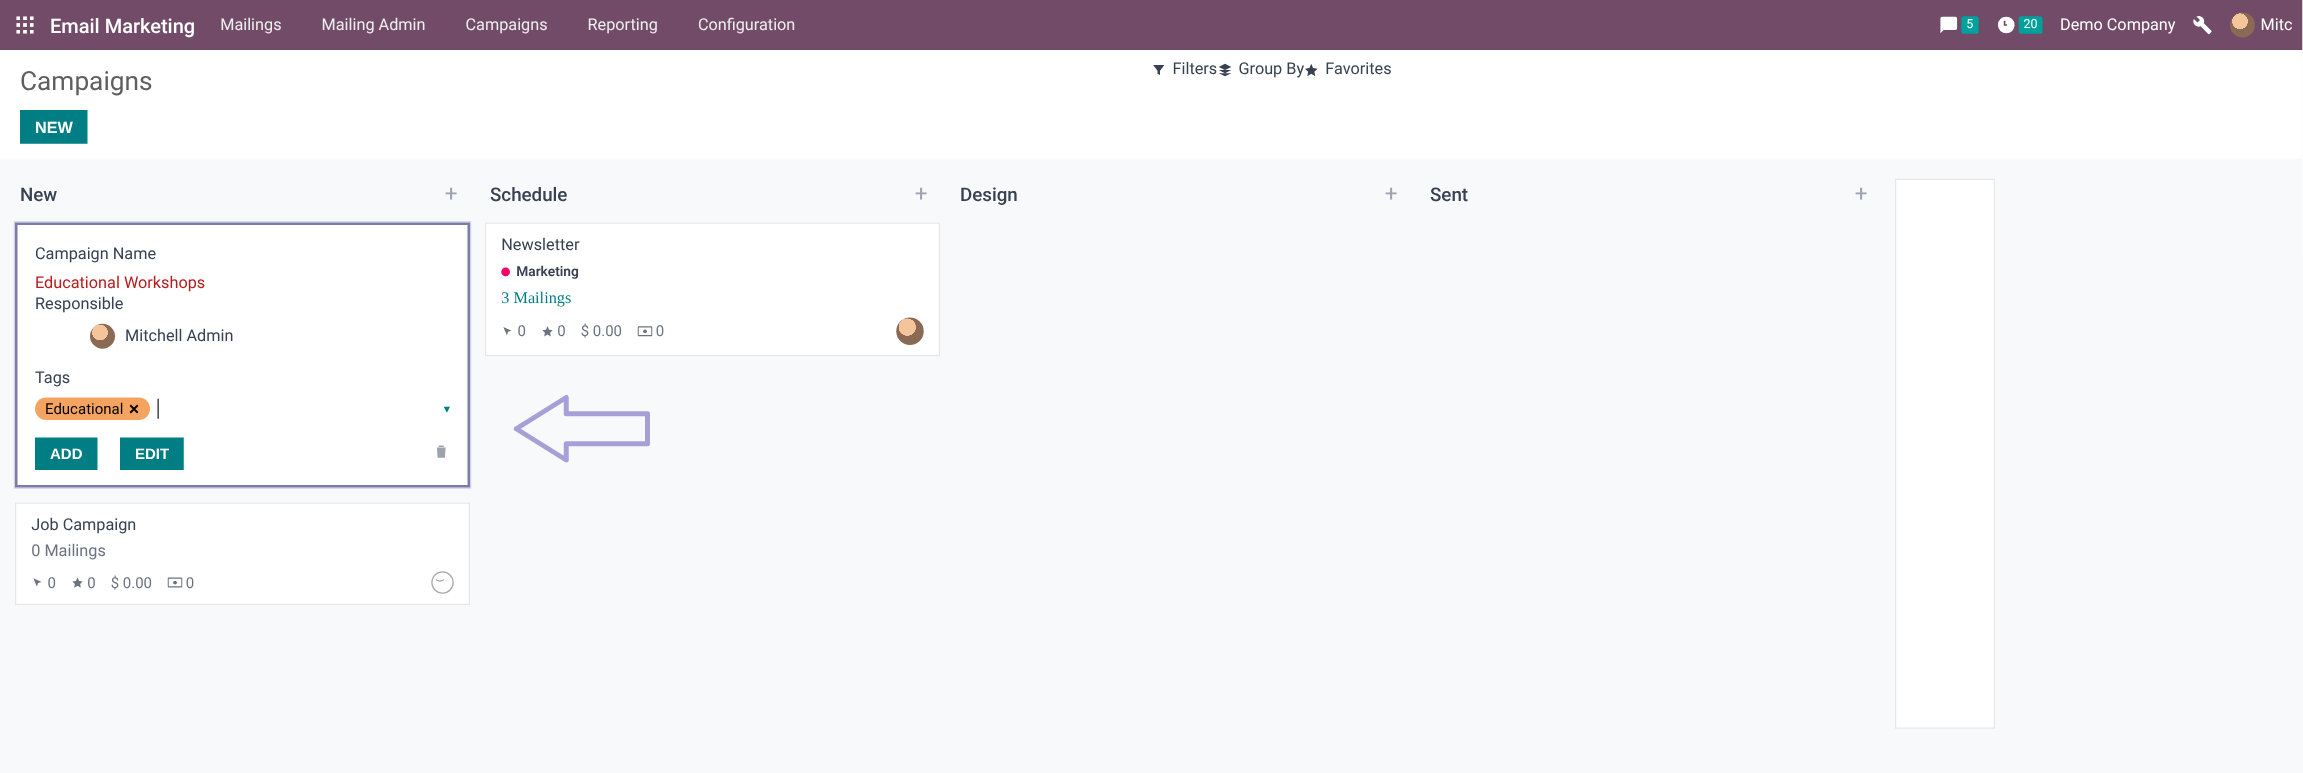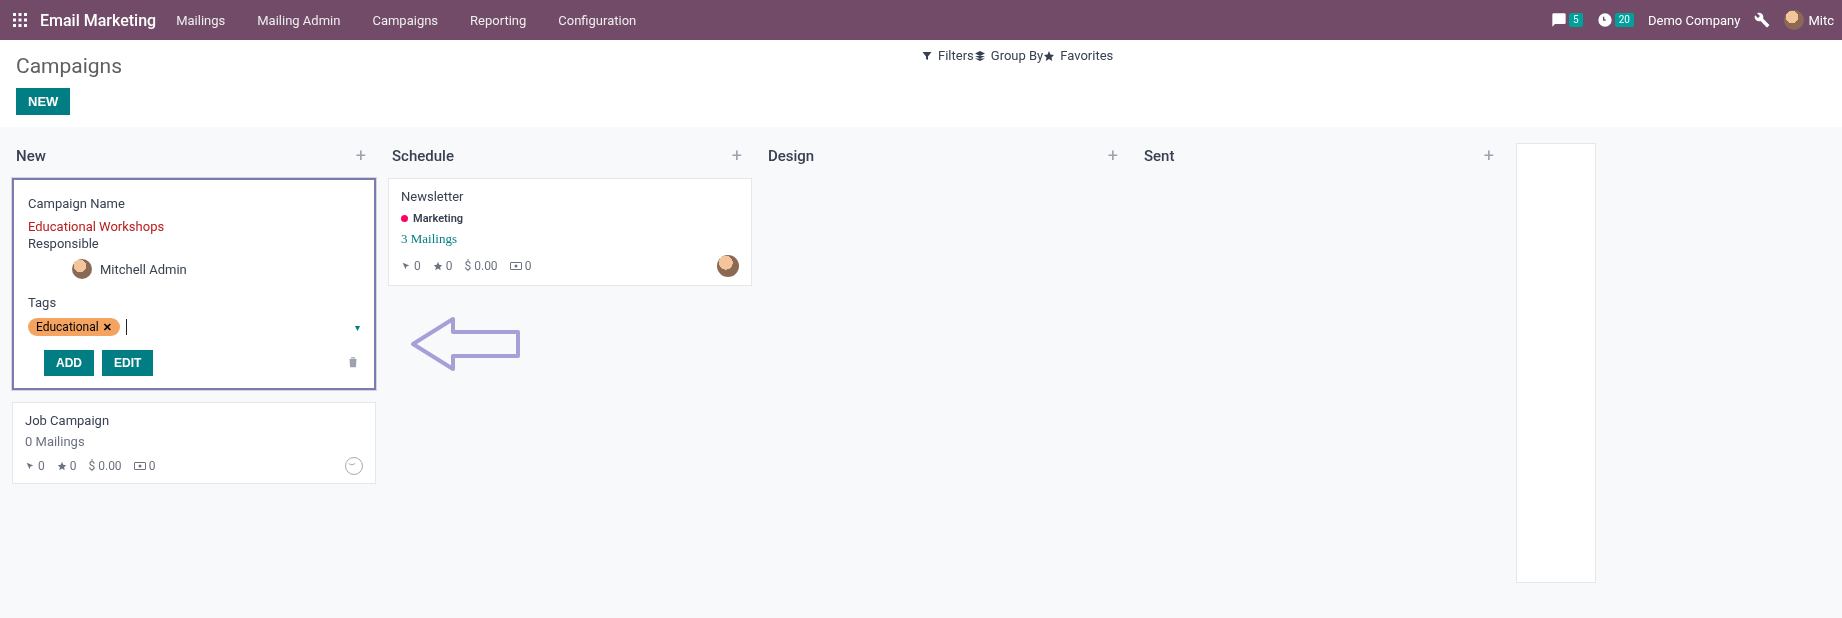--- a/index.html
+++ b/index.html
@@ -44,21 +44,21 @@
 .qc-card { background: #fff; border: 2px solid #7C7BAD; box-shadow: 0 0 0 1px rgba(124,123,173,.3); padding: 16px 14px 12px; margin-bottom: 12px; position: relative; }
 .qc-label { font-size: 13px; color: #374151; margin-bottom: 8px; }
 .qc-value { font-size: 13px; color: #b91c1c; margin-bottom: 2px; }
 .qc-user-row { display: flex; align-items: center; gap: 8px; margin-bottom: 16px; padding-left: 44px; }
 .avatar-tiny { width: 20px; height: 20px; border-radius: 50%; background: radial-gradient(circle at 40% 35%, #f4c49b 0 35%, #8a6a55 36% 100%); }
 .tag-row { display: flex; align-items: center; gap: 4px; border-bottom: 0; margin-bottom: 14px; position: relative; }
 .tag-pill { background: #F4A460; color: #000000; padding: 2px 8px; border-radius: 10px; font-size: 12px; display: flex; align-items: center; gap: 4px; }
 .tag-x { font-size: 11px; cursor: pointer; font-weight: bold; }
 .tag-caret { position: absolute; right: 0; color: #017E84; font-size: 10px; cursor: pointer; }
 .qc-cursor { width: 1px; height: 16px; background: #222; display: inline-block; margin-left: 2px; }
-.qc-actions { display: flex; align-items: center; gap: 8px; margin-left: 16px; }
+.qc-actions { display: flex; align-items: center; gap: 18px; }
 .qc-btn { background: #017E84; color: #fff; border: none; padding: 6px 12px; font-size: 12px; font-weight: 600; cursor: pointer; }
 .qc-trash { margin-left: auto; color: #9ca3af; cursor: pointer; }
 
 
 .card { background: #fff; border: 1px solid #e5e7eb; padding: 10px 12px 8px; margin-bottom: 10px; }
 .card-title { font-size: 13px; color: #374151; margin-bottom: 6px; }
 .card-tag { display: inline-flex; align-items: center; gap: 5px; font-size: 11px; color: #374151; font-weight: 600; margin-bottom: 6px; }
 .card-tag-dot { width: 7px; height: 7px; border-radius: 50%; background: #f06; }
 .card-link { color: #017E84; font-size: 13px; margin-bottom: 8px; display: block; cursor: pointer; font-family: Liberation Serif, serif; }
 .card-sub { color: #6b7280; font-size: 13px; margin-bottom: 8px; }

